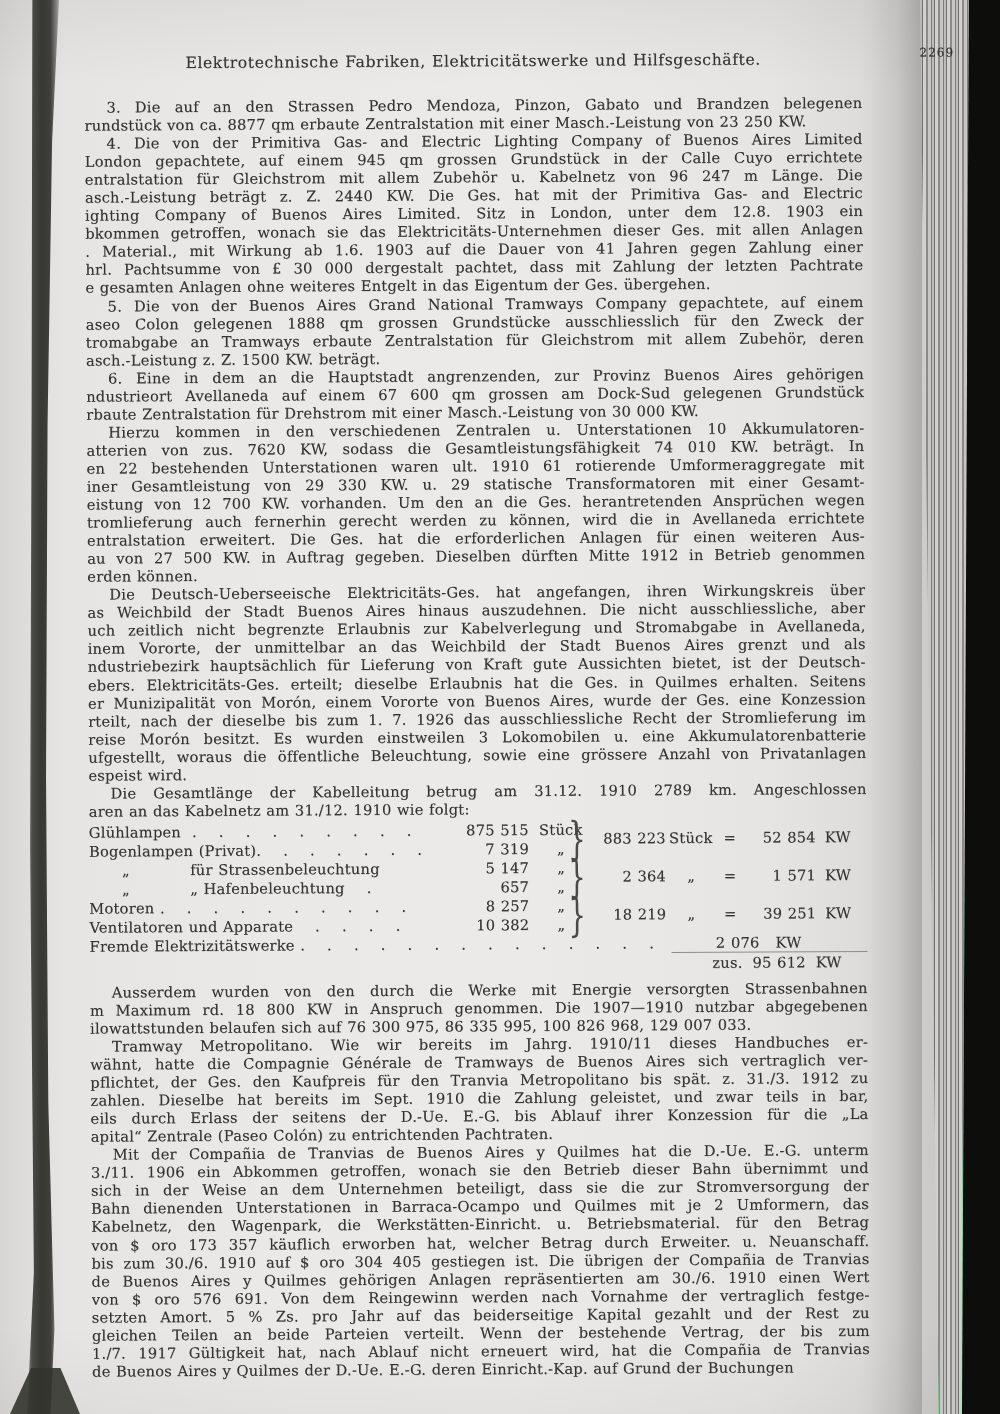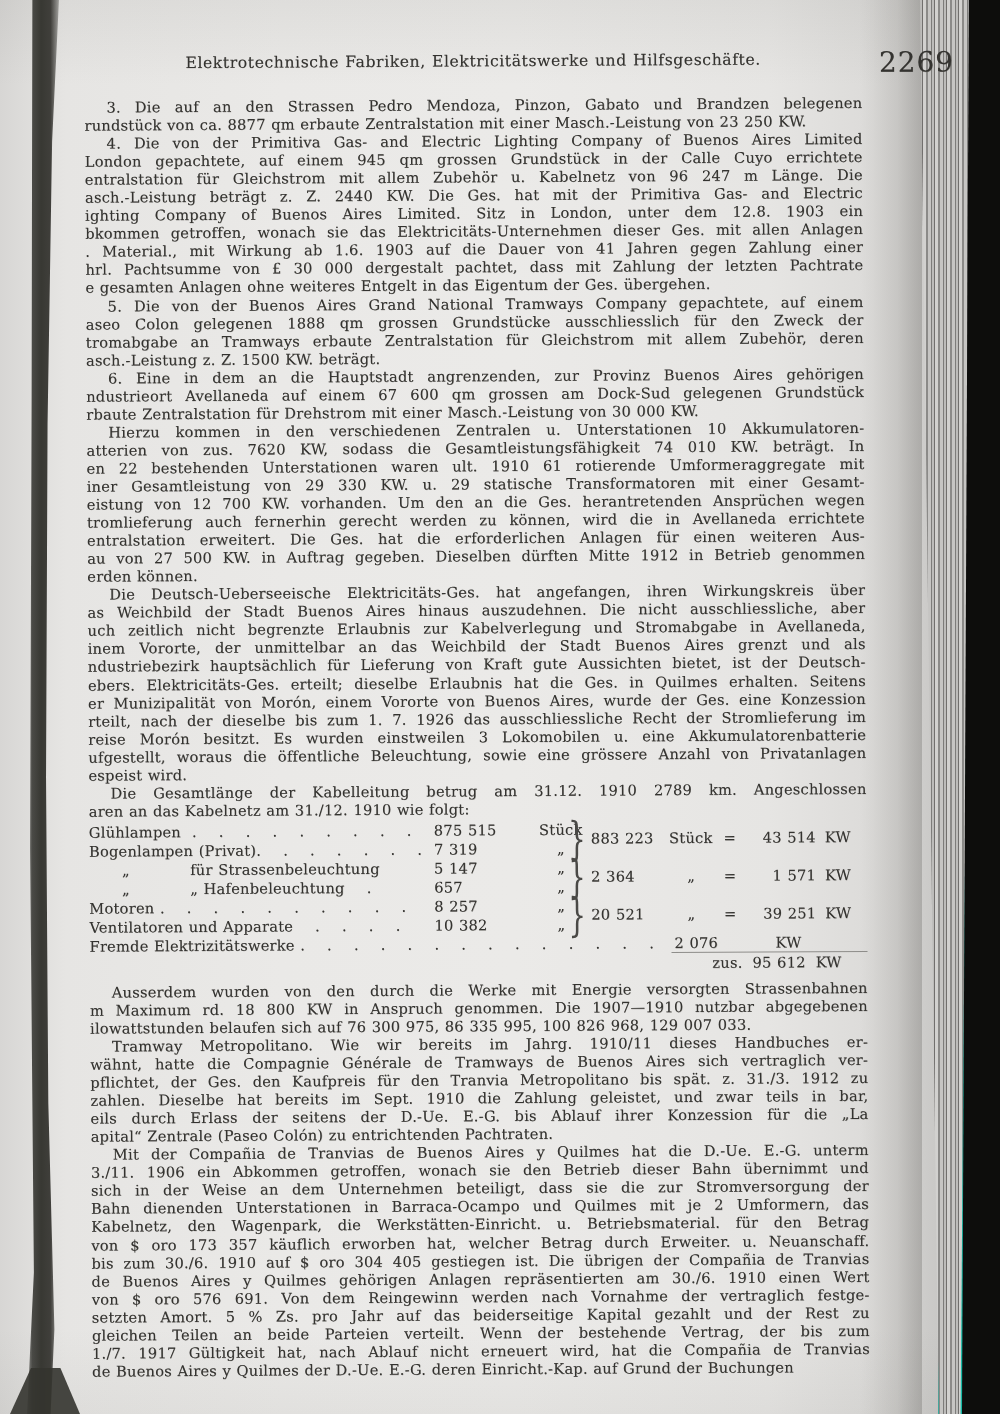--- a/index.html
+++ b/index.html
@@ -1,16 +1,16 @@
 <!DOCTYPE html>
 <html><head>
 <meta charset="utf-8">
 <style>
   html,body{margin:0;padding:0;background:#0a0a09;}
-  .scan{position:relative;width:1000px;height:1414px;overflow:hidden;background:#14b8a6;
+  .scan{position:relative;width:1000px;height:1414px;overflow:hidden;background:#86efac;
         font-family:"DejaVu Serif","Liberation Serif",serif;}
   
   .page{position:absolute;left:0;top:0;width:938px;height:1414px;
         background:
           linear-gradient(180deg, rgba(120,120,115,0.10) 0%, rgba(0,0,0,0) 6%, rgba(0,0,0,0) 94%, rgba(120,120,115,0.08) 100%),
           linear-gradient(90deg,#d7d6d4 0%,#dddcda 2.5%,#e6e5e3 7%,#eae9e7 30%,#ebeae8 55%,#e6e5e3 82%,#dcdbd9 93%,#c9c8c6 100%);}
   
   .gutter{position:absolute;left:24px;top:0;width:38px;height:1414px;
         background:linear-gradient(90deg, rgba(90,90,86,0.25) 0%, #4a4a46 22%, #383833 45%, #403f3b 70%, rgba(130,130,126,0.25) 100%);
         clip-path:polygon(22% 0%,92% 0%,74% 10%,62% 30%,58% 55%,64% 78%,80% 94%,70% 100%,8% 100%,26% 90%,16% 60%,20% 28%);}
@@ -22,40 +22,40 @@
         clip-path:polygon(0 0,100% 0,78% 100%,36% 100%);}
   .edge-black{position:absolute;left:962px;top:0;width:38px;height:1414px;background:#0d0d0c;
         clip-path:polygon(18% 0,100% 0,100% 100%,0 100%);}
   
   .content{position:absolute;left:84px;top:48px;width:874px;color:#343330;
         transform:rotate(-0.35deg);transform-origin:50% 0;
         font-size:14.6px;letter-spacing:0.25px;word-spacing:0.6px;
         text-shadow:0.3px 0.3px 0.6px rgba(70,68,62,0.45);}
   .header-row{position:relative;height:28px;margin-bottom:20px;width:874px;}
   .header-title{position:absolute;left:0;top:4px;width:778px;text-align:center;font-size:15.6px;letter-spacing:0.6px;}
-  .page-num{position:absolute;right:4px;top:0;font-size:28px;letter-spacing:1px;}
+  .page-num{position:absolute;right:4px;top:0;font-size:12px;letter-spacing:1px;}
   .body-col{width:778px;}
   .para{margin:0;}
   .tline{height:18.05px;line-height:18.05px;overflow:hidden;
          text-align:justify;text-align-last:justify;}
   .tline.end{text-align:left;text-align-last:left;}
   .tline.ind{padding-left:22px;}
   
   .ctable{position:relative;width:778px;margin:2px 0 8px 0;}
   .t-row{display:flex;height:19px;line-height:19px;}
   .t-label{flex:0 0 345px;white-space:pre;overflow:hidden;}
-  .t-val{flex:0 0 95px;text-align:left;padding-right:6px;white-space:pre;}
+  .t-val{flex:0 0 95px;text-align:right;padding-right:6px;white-space:pre;}
   .t-unit{flex:0 0 52px;text-align:center;white-space:pre;}
   .t-row.wide .t-label{flex:0 0 585px;}
   .t-row.wide .t-val{flex:0 0 85px;}
   .t-row.wide .t-unit{flex:0 0 48px;text-align:left;padding-left:10px;}
   .brace{position:absolute;left:474px;width:26px;height:38px;font-size:46px;line-height:38px;
          color:#4a4946;transform:scaleX(0.6);text-shadow:none;}
   .tgroup{position:absolute;left:502px;width:272px;display:flex;height:19px;line-height:19px;}
-  .g-val{flex:0 0 75px;text-align:left;}
+  .g-val{flex:0 0 75px;text-align:right;}
   .g-unit{flex:0 0 50px;text-align:center;}
   .g-eq{flex:0 0 28px;text-align:center;}
   .g-kw{flex:0 0 72px;text-align:right;}
   .g-kwu{flex:0 0 44px;text-align:left;padding-left:9px;}
   .total-row{width:196px;margin-left:auto;border-top:1px solid #8e8d8a;height:20px;line-height:20px;
              text-align:right;padding-right:26px;box-sizing:border-box;}
   .total-row span{padding-left:10px;margin-top:27px;}
   
   .curve-glow{position:absolute;left:860px;top:0;width:62px;height:1414px;
         background:linear-gradient(90deg, rgba(0,0,0,0) 0%, rgba(160,158,154,0.25) 60%, rgba(110,108,104,0.35) 100%);}
@@ -167,34 +167,34 @@
           <div class="t-row wide">
             <div class="t-label">Fremde Elektrizitätswerke .    .    .    .    .    .    .    .    .    .    .    .    .    .    .    .    .</div>
             <div class="t-val">2 076</div>
             <div class="t-unit">KW</div>
           </div>
           <div class="brace" style="top: 0px;">}</div>
           <div class="tgroup" style="top: 9px;">
             <div class="g-val">883 223</div>
             <div class="g-unit">Stück</div>
             <div class="g-eq">=</div>
-            <div class="g-kw">43 514</div>
+            <div class="g-kw">52 854</div>
             <div class="g-kwu">KW</div>
           </div>
           <div class="brace" style="top: 38px;">}</div>
           <div class="tgroup" style="top: 47px;">
             <div class="g-val">2 364</div>
             <div class="g-unit">„</div>
             <div class="g-eq">=</div>
             <div class="g-kw">1 571</div>
             <div class="g-kwu">KW</div>
           </div>
           <div class="brace" style="top: 76px;">}</div>
           <div class="tgroup" style="top: 85px;">
-            <div class="g-val">20 521</div>
+            <div class="g-val">18 219</div>
             <div class="g-unit">„</div>
             <div class="g-eq">=</div>
             <div class="g-kw">39 251</div>
             <div class="g-kwu">KW</div>
           </div>
           <div class="total-row"><span>zus.</span><span>95 612</span><span>KW</span></div>
         </div>
       <div id="paras-after">
           <div class="para">
             <div class="tline ind">Ausserdem wurden von den durch die Werke mit Energie versorgten Strassenbahnen</div>

